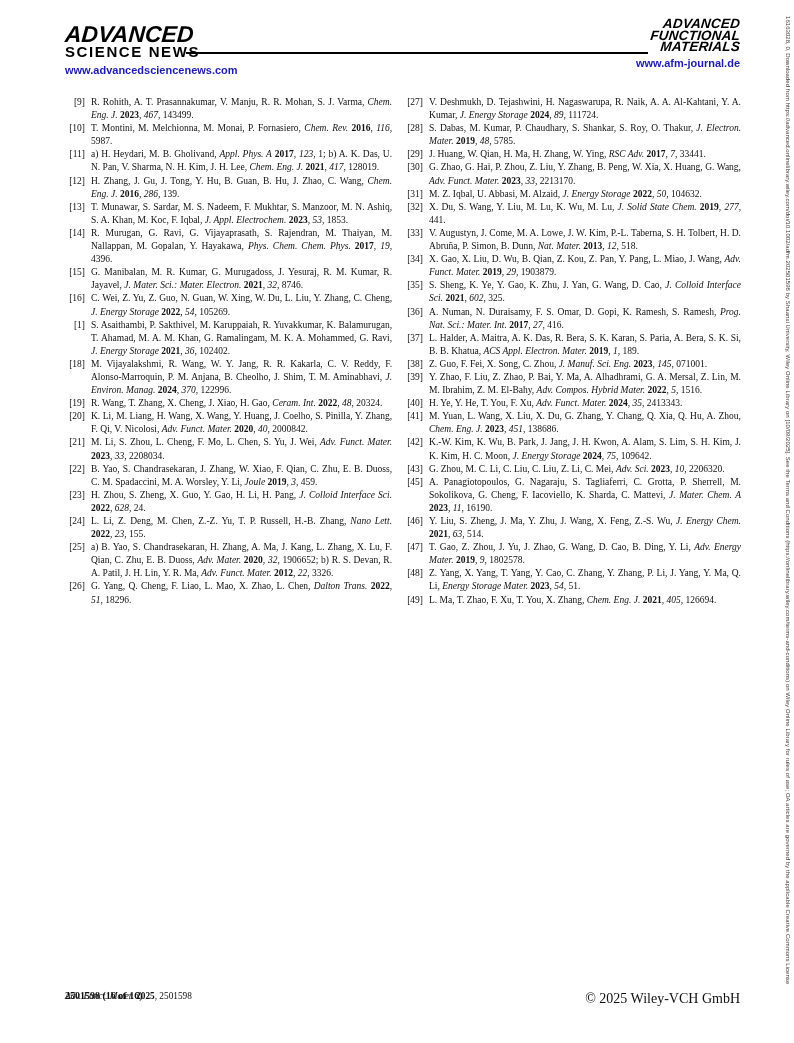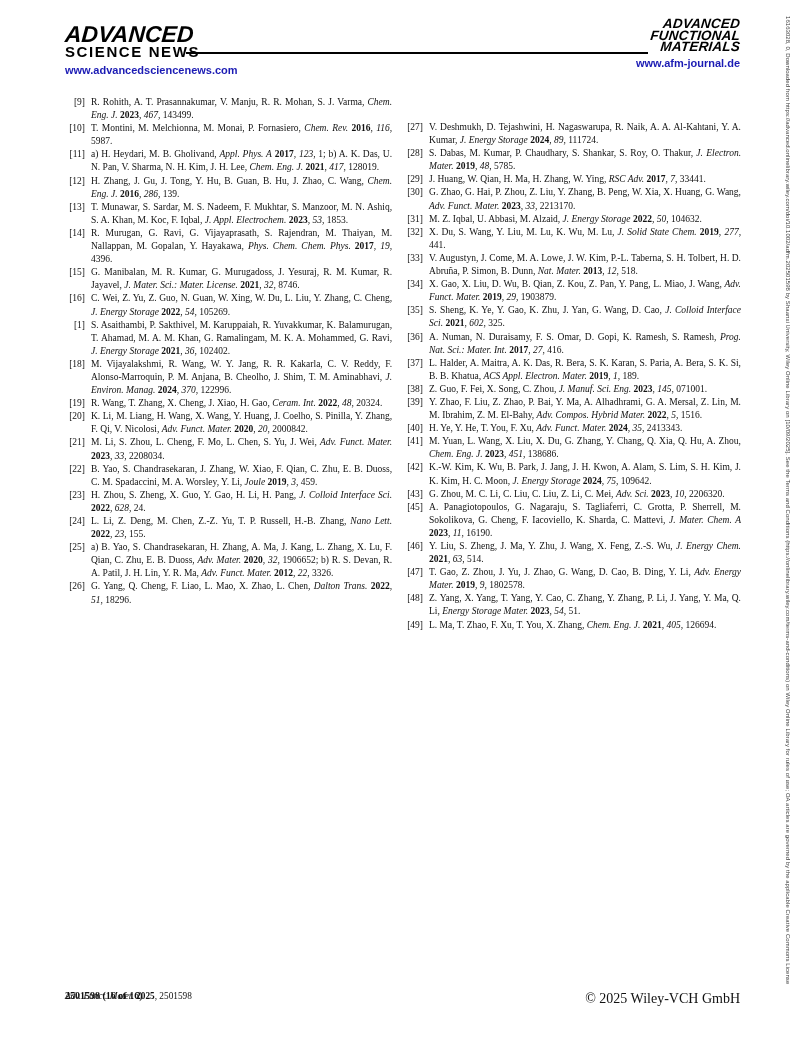--- a/index.html
+++ b/index.html
@@ -29,21 +29,21 @@
   }
   .hdr-left .site-link{margin-top:5px;}
   .hdr-right .site-link{margin-top:0;text-align:center;}
   
   .refs{
     position:absolute;top:96px;left:65px;width:676px;
     display:flex;gap:11px;
   }
   .ref-col{font-size:9.5px;line-height:13.1px;}
   .ref-col.left{width:329px;}
-  .ref-col.right{width:340px;margin-top:25px;}
+  .ref-col.right{width:340px;}
   .ref-item{display:grid;grid-template-columns:20px 1fr;column-gap:6px;}
   .ref-label{text-align:right;white-space:nowrap;}
   .ref-text{text-align:justify;}
   .ref-text b{font-weight:bold;}
   .ref-text i{font-style:italic;}
   
   .footer{position:absolute;left:65px;right:54px;top:991px;height:14px;font-size:9.3px;}
   .foot-left{position:absolute;left:0;top:0;}
   .foot-center{position:absolute;left:0;right:0;top:-1px;text-align:left;font-weight:bold;font-size:10px;}
   .foot-right{position:absolute;right:0;top:0;font-size:14px;}
@@ -98,41 +98,41 @@
         <div class="ref-item">
           <span class="ref-label">[13]</span>
           <span class="ref-text">T. Munawar, S. Sardar, M. S. Nadeem, F. Mukhtar, S. Manzoor, M. N. Ashiq, S. A. Khan, M. Koc, F. Iqbal, <i>J. Appl. Electrochem.</i> <b>2023</b>, <i>53</i>, 1853.</span>
         </div>
         <div class="ref-item">
           <span class="ref-label">[14]</span>
           <span class="ref-text">R. Murugan, G. Ravi, G. Vijayaprasath, S. Rajendran, M. Thaiyan, M. Nallappan, M. Gopalan, Y. Hayakawa, <i>Phys. Chem. Chem. Phys.</i> <b>2017</b>, <i>19</i>, 4396.</span>
         </div>
         <div class="ref-item">
           <span class="ref-label">[15]</span>
-          <span class="ref-text">G. Manibalan, M. R. Kumar, G. Murugadoss, J. Yesuraj, R. M. Kumar, R. Jayavel, <i>J. Mater. Sci.: Mater. License.</i> <b>2021</b>, <i>32</i>, 8746.</span>
+          <span class="ref-text">G. Manibalan, M. R. Kumar, G. Murugadoss, J. Yesuraj, R. M. Kumar, R. Jayavel, <i>J. Mater. Sci.: Mater. Electron.</i> <b>2021</b>, <i>32</i>, 8746.</span>
         </div>
         <div class="ref-item">
           <span class="ref-label">[16]</span>
           <span class="ref-text">C. Wei, Z. Yu, Z. Guo, N. Guan, W. Xing, W. Du, L. Liu, Y. Zhang, C. Cheng, <i>J. Energy Storage</i> <b>2022</b>, <i>54</i>, 105269.</span>
         </div>
         <div class="ref-item">
           <span class="ref-label">[1]</span>
           <span class="ref-text">S. Asaithambi, P. Sakthivel, M. Karuppaiah, R. Yuvakkumar, K. Balamurugan, T. Ahamad, M. A. M. Khan, G. Ramalingam, M. K. A. Mohammed, G. Ravi, <i>J. Energy Storage</i> <b>2021</b>, <i>36</i>, 102402.</span>
         </div>
         <div class="ref-item">
           <span class="ref-label">[18]</span>
           <span class="ref-text">M. Vijayalakshmi, R. Wang, W. Y. Jang, R. R. Kakarla, C. V. Reddy, F. Alonso-Marroquin, P. M. Anjana, B. Cheolho, J. Shim, T. M. Aminabhavi, <i>J. Environ. Manag.</i> <b>2024</b>, <i>370</i>, 122996.</span>
         </div>
         <div class="ref-item">
           <span class="ref-label">[19]</span>
           <span class="ref-text">R. Wang, T. Zhang, X. Cheng, J. Xiao, H. Gao, <i>Ceram. Int.</i> <b>2022</b>, <i>48</i>, 20324.</span>
         </div>
         <div class="ref-item">
           <span class="ref-label">[20]</span>
-          <span class="ref-text">K. Li, M. Liang, H. Wang, X. Wang, Y. Huang, J. Coelho, S. Pinilla, Y. Zhang, F. Qi, V. Nicolosi, <i>Adv. Funct. Mater.</i> <b>2020</b>, <i>20</i>, 2000842.</span>
+          <span class="ref-text">K. Li, M. Liang, H. Wang, X. Wang, Y. Huang, J. Coelho, S. Pinilla, Y. Zhang, F. Qi, V. Nicolosi, <i>Adv. Funct. Mater.</i> <b>2020</b>, <i>40</i>, 2000842.</span>
         </div>
         <div class="ref-item">
           <span class="ref-label">[21]</span>
           <span class="ref-text">M. Li, S. Zhou, L. Cheng, F. Mo, L. Chen, S. Yu, J. Wei, <i>Adv. Funct. Mater.</i> <b>2023</b>, <i>33</i>, 2208034.</span>
         </div>
         <div class="ref-item">
           <span class="ref-label">[22]</span>
           <span class="ref-text">B. Yao, S. Chandrasekaran, J. Zhang, W. Xiao, F. Qian, C. Zhu, E. B. Duoss, C. M. Spadaccini, M. A. Worsley, Y. Li, <i>Joule</i> <b>2019</b>, <i>3</i>, 459.</span>
         </div>
         <div class="ref-item">

